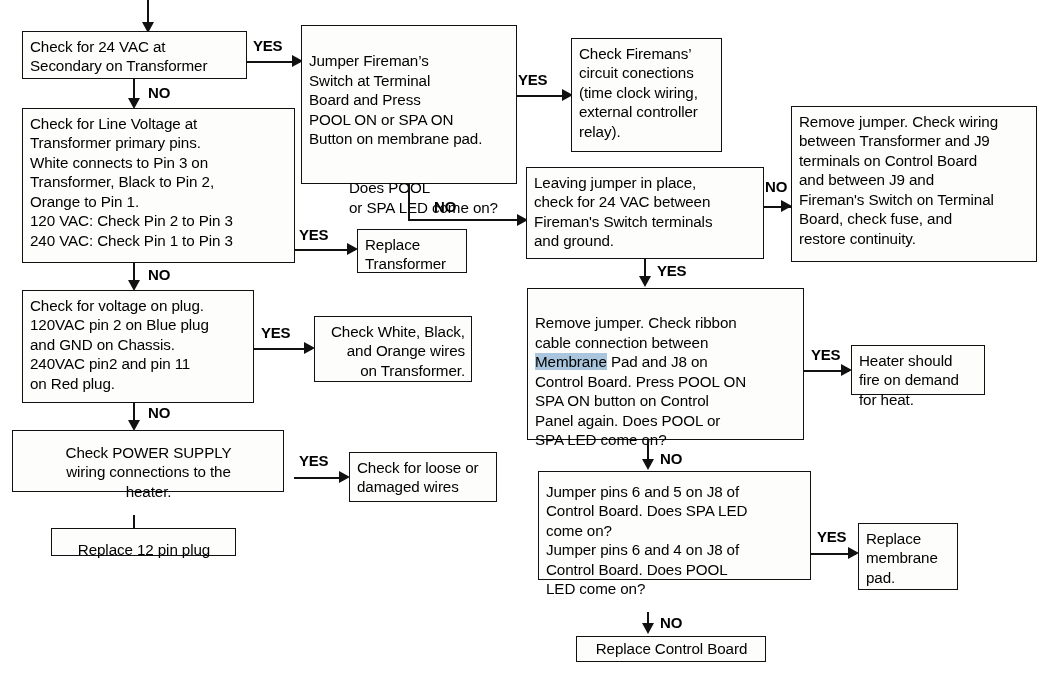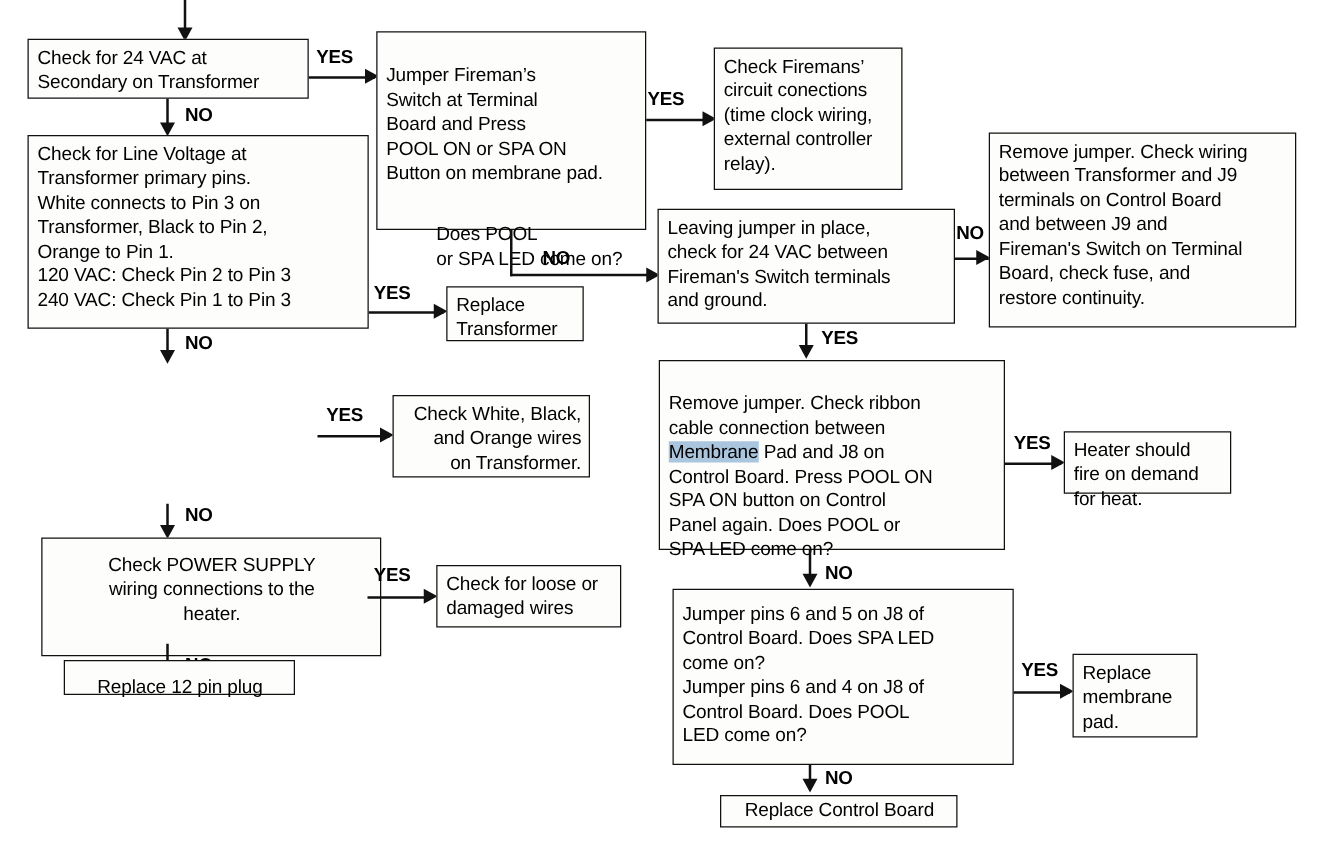--- a/index.html
+++ b/index.html
@@ -94,34 +94,39 @@
   <div class="ln h" style="left:295px; top:249px; width:60px;"></div>
   <div class="arrow right" style="left:347px; top:242.5px;"></div>
 
   <div class="box" style="left:357px; top:229px; width:110px; height:44px;">Replace
 Transformer</div>
 
   <div class="lbl" style="left:148px; top:266px;">NO</div>
   <div class="ln v" style="left:133px; top:263px; height:21px;"></div>
   <div class="arrow down" style="left:127.5px; top:280px;"></div>
 
+  <div class="box" style="left:22px; top:290px; width:232px; height:113px;">Check for voltage on plug.
+120VAC pin 2 on Blue plug
+and GND on Chassis.
+240VAC pin2 and pin 11
+on Red plug.</div>
 
   <div class="lbl" style="left:261px; top:324px;">YES</div>
   <div class="ln h" style="left:254px; top:348px; width:58px;"></div>
   <div class="arrow right" style="left:304px; top:341.5px;"></div>
 
   <div class="box" style="left:314px; top:316px; width:158px; height:66px;text-align:right;">Check White, Black,
 and Orange wires
 on Transformer.</div>
 
   <div class="lbl" style="left:148px; top:404px;">NO</div>
   <div class="ln v" style="left:133px; top:403px; height:22px;"></div>
   <div class="arrow down" style="left:127.5px; top:420px;"></div>
 
-  <div class="box center" style="left:33px; top:430px; width:272px; height:95px; padding-top:12px;">Check POWER SUPPLY
+  <div class="box center" style="left:12px; top:430px; width:272px; height:62px; padding-top:12px;">Check POWER SUPPLY
 wiring connections to the
 heater.</div>
 
   <div class="lbl" style="left:299px; top:452px;">YES</div>
   <div class="ln h" style="left:294px; top:477px; width:52px;"></div>
   <div class="arrow right" style="left:339px; top:470.5px;"></div>
 
   <div class="box" style="left:349px; top:452px; width:148px; height:50px;">Check for loose or
 damaged wires</div>
 
@@ -192,21 +197,21 @@
   <div class="arrow right" style="left:841px; top:363.5px;"></div>
 
   <div class="box" style="left:851px; top:345px; width:134px; height:50px;">Heater should
 fire on demand
 for heat.</div>
 
   <div class="lbl" style="left:660px; top:450px;">NO</div>
   <div class="ln v" style="left:647px; top:440px; height:23px;"></div>
   <div class="arrow down" style="left:641.5px; top:459px;"></div>
 
-  <div class="box" style="left:538px; top:471px; width:273px; height:141px; padding-top:10px;">Jumper pins 6 and 5 on J8 of
+  <div class="box" style="left:538px; top:471px; width:273px; height:109px; padding-top:10px;">Jumper pins 6 and 5 on J8 of
 Control Board. Does SPA LED
 come on?
 Jumper pins 6 and 4 on J8 of
 Control Board. Does POOL
 LED come on?</div>
 
   <div class="lbl" style="left:817px; top:528px;">YES</div>
   <div class="ln h" style="left:811px; top:553px; width:45px;"></div>
   <div class="arrow right" style="left:848px; top:546.5px;"></div>
 

